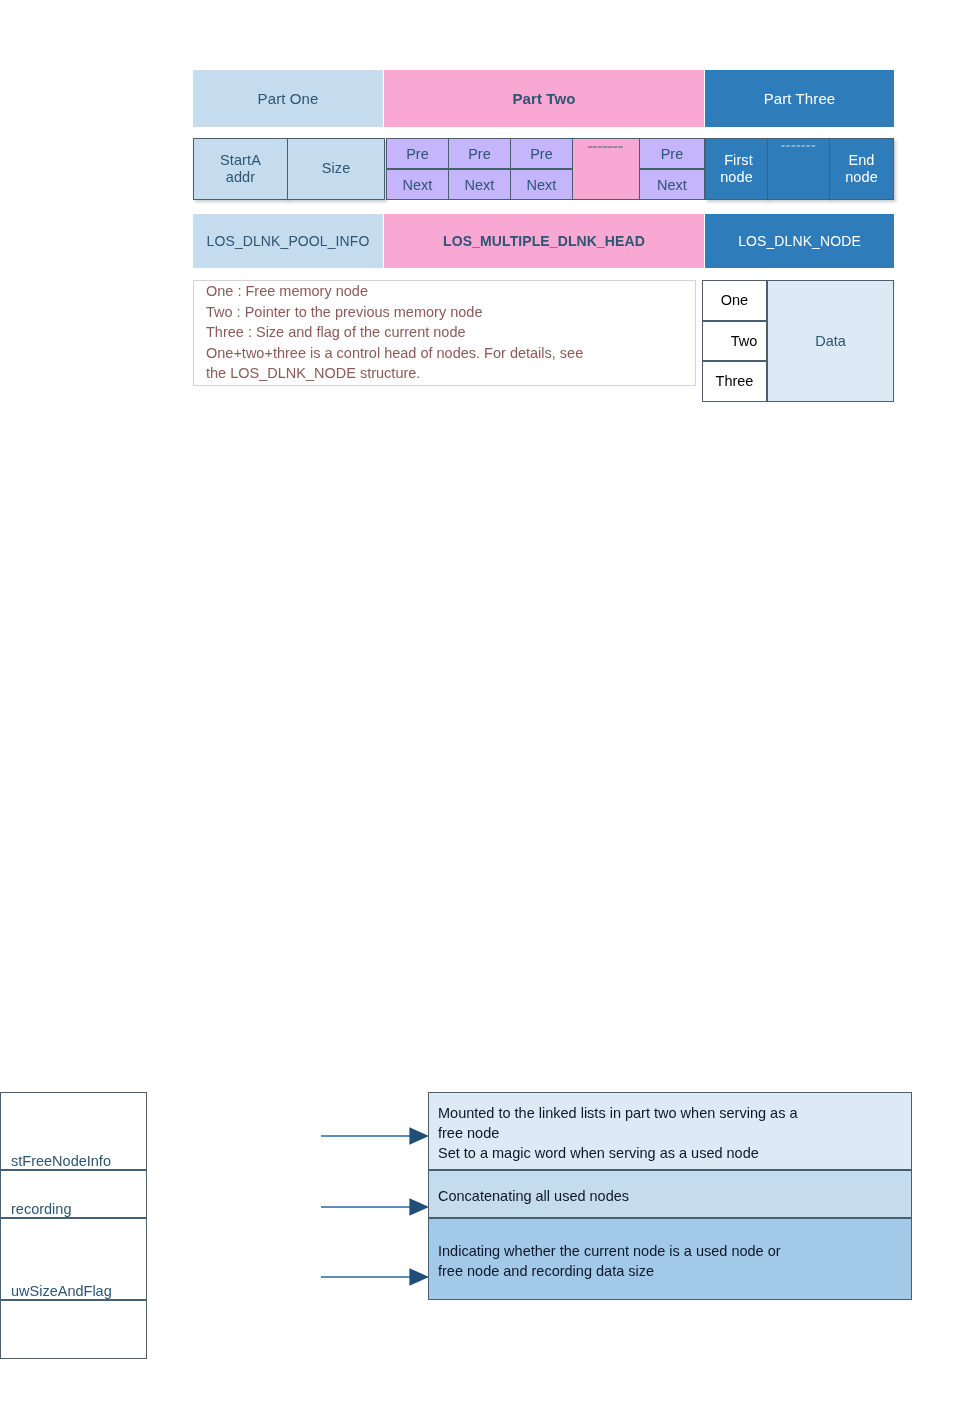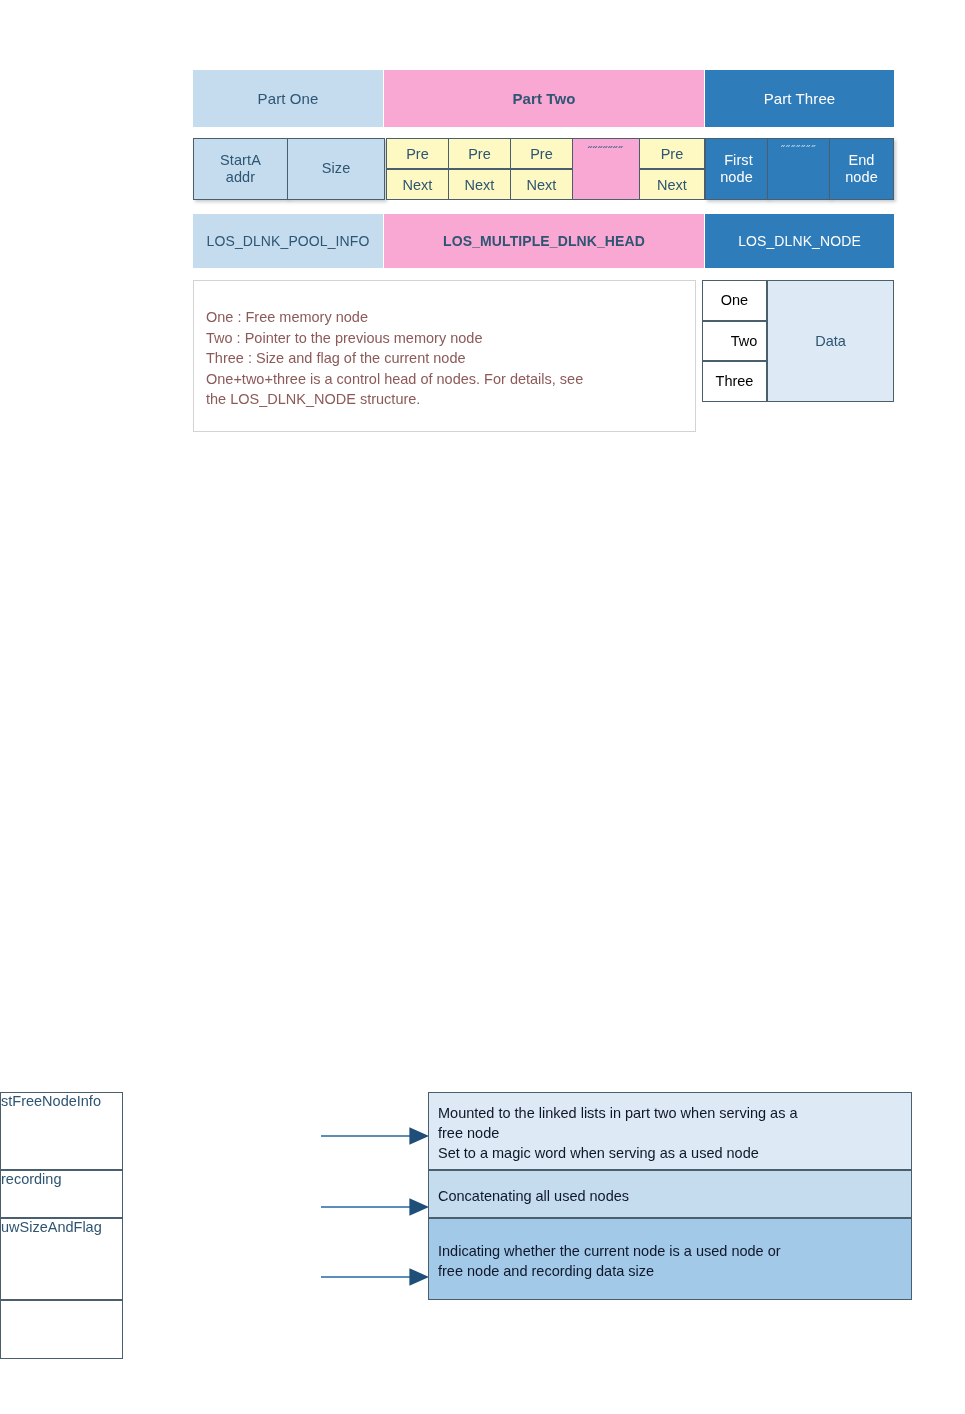--- a/index.html
+++ b/index.html
@@ -58,38 +58,38 @@
   .strip { top: 138px; height: 62px; }
   .strip-half {
     position: absolute;
     box-sizing: border-box;
     display: flex;
     align-items: center;
     justify-content: center;
     font-size: 14.5px;
     color: #2e5572;
     height: 31px;
-    background: #fef9c3;
+    background: #c4b5fd;
     border: 1.6px solid #495f6e;
   }
 
   
   .typerow { top: 214px; height: 54px; font-size: 14px; }
 
   
   .legend-box {
     position: absolute;
     left: 172px;
     top: 280px;
     width: 503px;
-    height: 152px;
+    height: 106px;
     box-sizing: border-box;
     background: #ffffff;
     border: 1px solid #d3d3d3;
-    padding: 26px 0 0 12px;
+    padding: 0 0 0 12px;
   }
   .legend-line {
     font-size: 14.5px;
     color: #8c5a58;
     line-height: 20.5px;
     white-space: pre;
   }
 
   
   .node-detail { position: absolute; left: 681px; top: 280px; width: 192px; height: 122px; }
@@ -126,25 +126,26 @@
     display: inline-block;
     font-size: 11px;
     letter-spacing: 1.4px;
     color: #3a6285;
     transform: translateY(-3px);
   }
   .dots.on-dark { color: #cfe2f2; }
   .field-box {
     position: absolute;
     left: 0;
-    width: 123px;
-    box-sizing: border-box;
-    display: flex;
-    align-items: flex-start;
-    font-size: 14.5px;
+    width: 147px;
+    box-sizing: border-box;
+    display: flex;
+    align-items: flex-end;
+    font-size: 14.5px;
+    padding-left: 10px;
     border: 1.6px solid #495f6e;
     color: #2e5572;
   }
   .desc-box {
     position: absolute;
     left: 428px;
     width: 484px;
     box-sizing: border-box;
     font-size: 14.5px;
     color: #0f172a;

